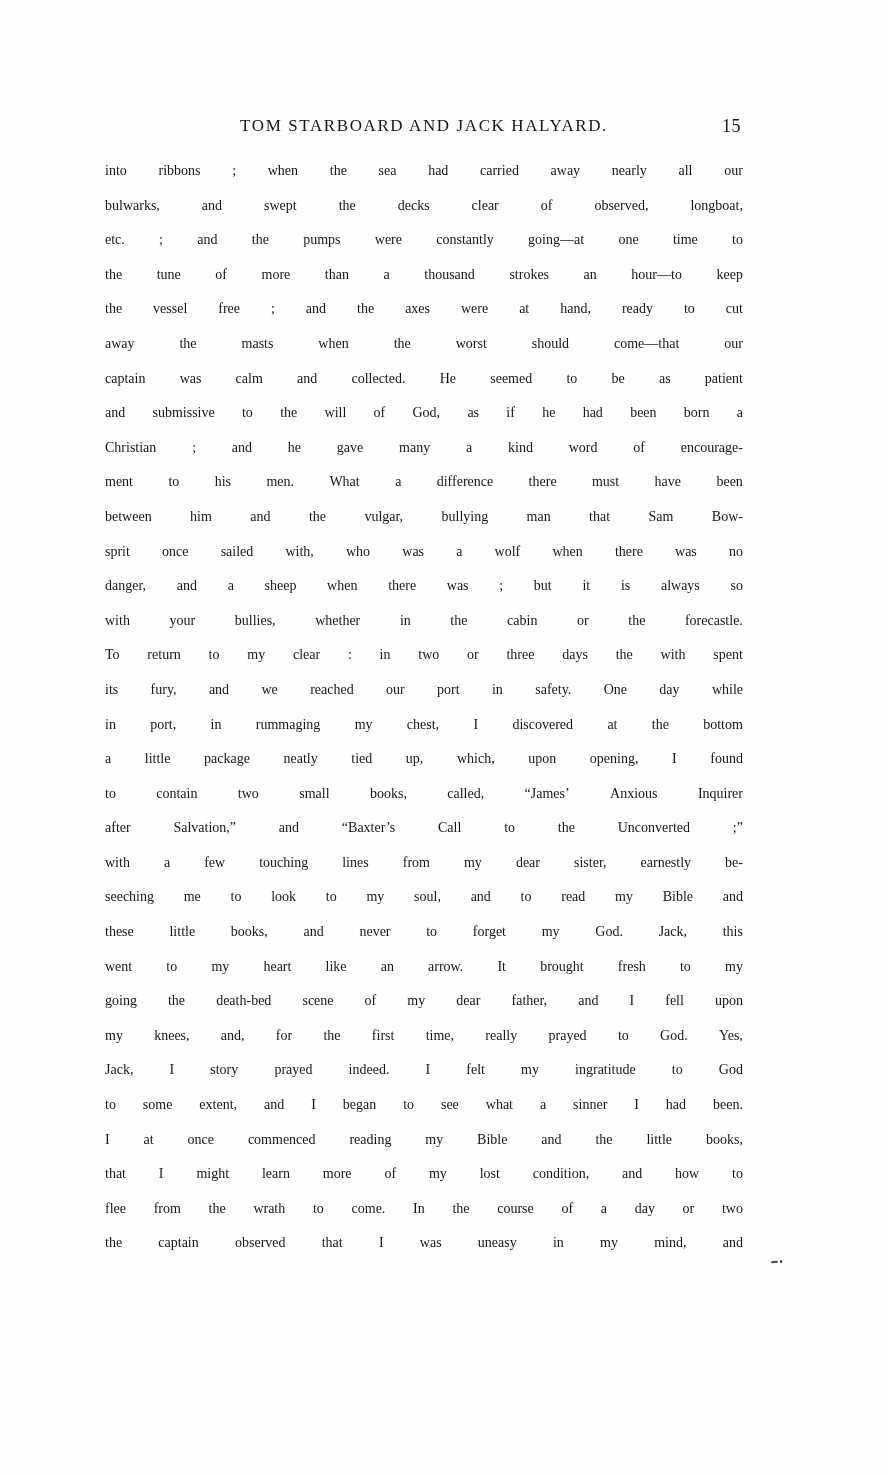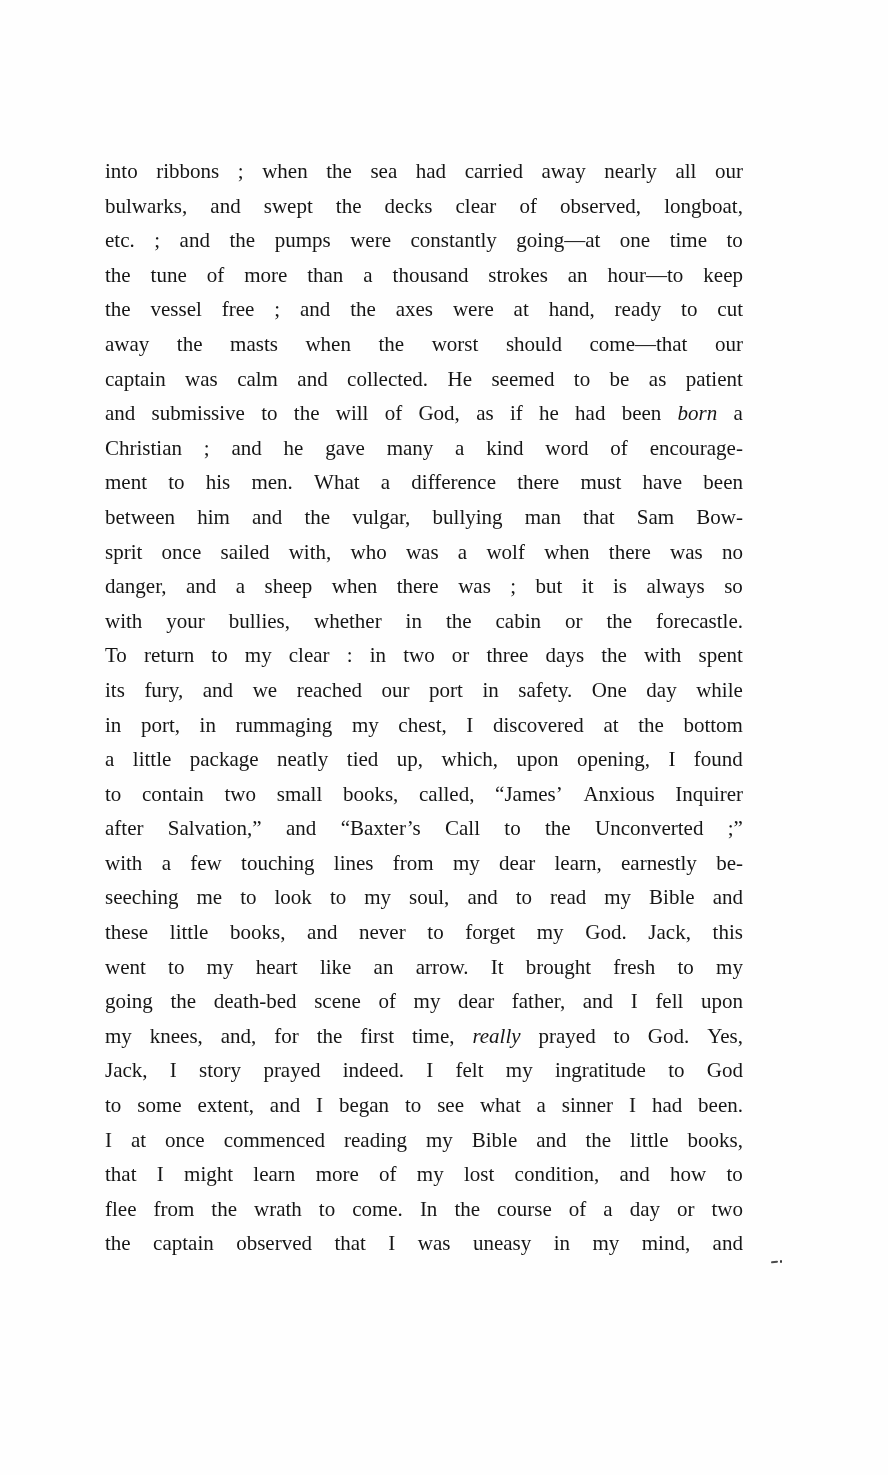--- a/index.html
+++ b/index.html
@@ -42,29 +42,28 @@
     position: absolute;
     left: 105px;
     top: 154px;
     width: 638px;
   }
   .line {
     display: flex;
     justify-content: space-between;
     align-items: flex-end;
     height: 34.6px;
-    font-size: 21px;
+    font-size: 14px;
     line-height: 34.6px;
     white-space: pre;
   }
   .line span {
     display: inline-block;
   }
   .it {
-    font-style: italic;
   }
   .ink-smudge {
     position: absolute;
     left: 771px;
     top: 1260px;
     width: 11px;
     height: 3px;
   }
   .ink-smudge::before {
     content: "";
@@ -86,20 +85,24 @@
     height: 2.5px;
     background: #3a3a3a;
     border-radius: 50%;
   }
 </style>
 </head>
 <body>
 
 <div class="scan-page">
 
+  <div class="page-head">
+    <span class="running-title">TOM STARBOARD AND JACK HALYARD.</span>
+    <span class="page-number">15</span>
+  </div>
 
   <div class="body-text">
       <div class="line"><span>into</span><span>ribbons</span><span>;</span><span>when</span><span>the</span><span>sea</span><span>had</span><span>carried</span><span>away</span><span>nearly</span><span>all</span><span>our</span></div>
       <div class="line"><span>bulwarks,</span><span>and</span><span>swept</span><span>the</span><span>decks</span><span>clear</span><span>of</span><span>observed,</span><span>longboat,</span></div>
       <div class="line"><span>etc.</span><span>;</span><span>and</span><span>the</span><span>pumps</span><span>were</span><span>constantly</span><span>going—at</span><span>one</span><span>time</span><span>to</span></div>
       <div class="line"><span>the</span><span>tune</span><span>of</span><span>more</span><span>than</span><span>a</span><span>thousand</span><span>strokes</span><span>an</span><span>hour—to</span><span>keep</span></div>
       <div class="line"><span>the</span><span>vessel</span><span>free</span><span>;</span><span>and</span><span>the</span><span>axes</span><span>were</span><span>at</span><span>hand,</span><span>ready</span><span>to</span><span>cut</span></div>
       <div class="line"><span>away</span><span>the</span><span>masts</span><span>when</span><span>the</span><span>worst</span><span>should</span><span>come—that</span><span>our</span></div>
       <div class="line"><span>captain</span><span>was</span><span>calm</span><span>and</span><span>collected.</span><span>He</span><span>seemed</span><span>to</span><span>be</span><span>as</span><span>patient</span></div>
       <div class="line"><span>and</span><span>submissive</span><span>to</span><span>the</span><span>will</span><span>of</span><span>God,</span><span>as</span><span>if</span><span>he</span><span>had</span><span>been</span><span class="it">born</span><span>a</span></div>
@@ -108,21 +111,21 @@
       <div class="line"><span>between</span><span>him</span><span>and</span><span>the</span><span>vulgar,</span><span>bullying</span><span>man</span><span>that</span><span>Sam</span><span>Bow-</span></div>
       <div class="line"><span>sprit</span><span>once</span><span>sailed</span><span>with,</span><span>who</span><span>was</span><span>a</span><span>wolf</span><span>when</span><span>there</span><span>was</span><span>no</span></div>
       <div class="line"><span>danger,</span><span>and</span><span>a</span><span>sheep</span><span>when</span><span>there</span><span>was</span><span>;</span><span>but</span><span>it</span><span>is</span><span>always</span><span>so</span></div>
       <div class="line"><span>with</span><span>your</span><span>bullies,</span><span>whether</span><span>in</span><span>the</span><span>cabin</span><span>or</span><span>the</span><span>forecastle.</span></div>
       <div class="line"><span>To</span><span>return</span><span>to</span><span>my</span><span>clear</span><span>:</span><span>in</span><span>two</span><span>or</span><span>three</span><span>days</span><span>the</span><span>with</span><span>spent</span></div>
       <div class="line"><span>its</span><span>fury,</span><span>and</span><span>we</span><span>reached</span><span>our</span><span>port</span><span>in</span><span>safety.</span><span>One</span><span>day</span><span>while</span></div>
       <div class="line"><span>in</span><span>port,</span><span>in</span><span>rummaging</span><span>my</span><span>chest,</span><span>I</span><span>discovered</span><span>at</span><span>the</span><span>bottom</span></div>
       <div class="line"><span>a</span><span>little</span><span>package</span><span>neatly</span><span>tied</span><span>up,</span><span>which,</span><span>upon</span><span>opening,</span><span>I</span><span>found</span></div>
       <div class="line"><span>to</span><span>contain</span><span>two</span><span>small</span><span>books,</span><span>called,</span><span>“James’</span><span>Anxious</span><span>Inquirer</span></div>
       <div class="line"><span>after</span><span>Salvation,”</span><span>and</span><span>“Baxter’s</span><span>Call</span><span>to</span><span>the</span><span>Unconverted</span><span>;”</span></div>
-      <div class="line"><span>with</span><span>a</span><span>few</span><span>touching</span><span>lines</span><span>from</span><span>my</span><span>dear</span><span>learn,</span><span>earnestly</span><span>be-</span></div>
+      <div class="line"><span>with</span><span>a</span><span>few</span><span>touching</span><span>lines</span><span>from</span><span>my</span><span>dear</span><span>sister,</span><span>earnestly</span><span>be-</span></div>
       <div class="line"><span>seeching</span><span>me</span><span>to</span><span>look</span><span>to</span><span>my</span><span>soul,</span><span>and</span><span>to</span><span>read</span><span>my</span><span>Bible</span><span>and</span></div>
       <div class="line"><span>these</span><span>little</span><span>books,</span><span>and</span><span>never</span><span>to</span><span>forget</span><span>my</span><span>God.</span><span>Jack,</span><span>this</span></div>
       <div class="line"><span>went</span><span>to</span><span>my</span><span>heart</span><span>like</span><span>an</span><span>arrow.</span><span>It</span><span>brought</span><span>fresh</span><span>to</span><span>my</span></div>
       <div class="line"><span>going</span><span>the</span><span>death-bed</span><span>scene</span><span>of</span><span>my</span><span>dear</span><span>father,</span><span>and</span><span>I</span><span>fell</span><span>upon</span></div>
       <div class="line"><span>my</span><span>knees,</span><span>and,</span><span>for</span><span>the</span><span>first</span><span>time,</span><span class="it">really</span><span>prayed</span><span>to</span><span>God.</span><span>Yes,</span></div>
       <div class="line"><span>Jack,</span><span>I</span><span>story</span><span>prayed</span><span>indeed.</span><span>I</span><span>felt</span><span>my</span><span>ingratitude</span><span>to</span><span>God</span></div>
       <div class="line"><span>to</span><span>some</span><span>extent,</span><span>and</span><span>I</span><span>began</span><span>to</span><span>see</span><span>what</span><span>a</span><span>sinner</span><span>I</span><span>had</span><span>been.</span></div>
       <div class="line"><span>I</span><span>at</span><span>once</span><span>commenced</span><span>reading</span><span>my</span><span>Bible</span><span>and</span><span>the</span><span>little</span><span>books,</span></div>
       <div class="line"><span>that</span><span>I</span><span>might</span><span>learn</span><span>more</span><span>of</span><span>my</span><span>lost</span><span>condition,</span><span>and</span><span>how</span><span>to</span></div>
       <div class="line"><span>flee</span><span>from</span><span>the</span><span>wrath</span><span>to</span><span>come.</span><span>In</span><span>the</span><span>course</span><span>of</span><span>a</span><span>day</span><span>or</span><span>two</span></div>

